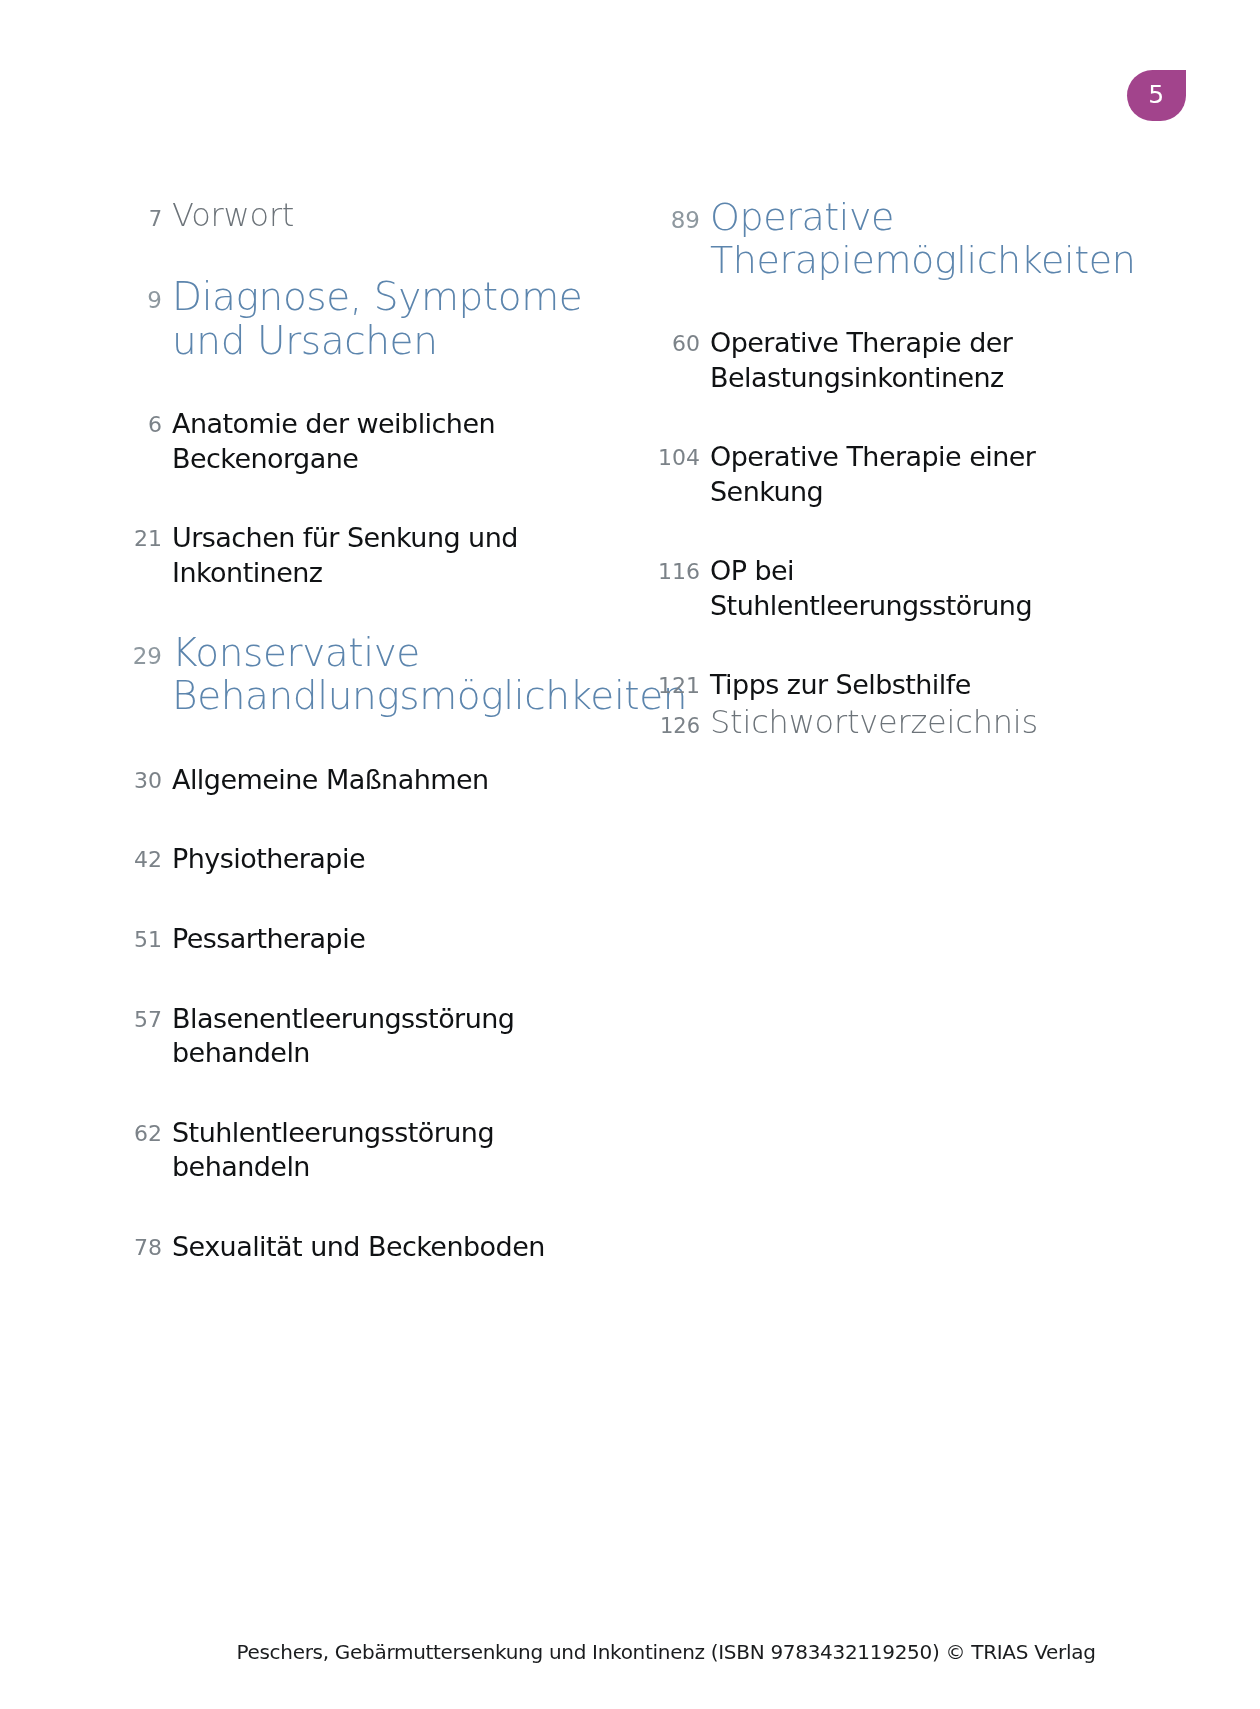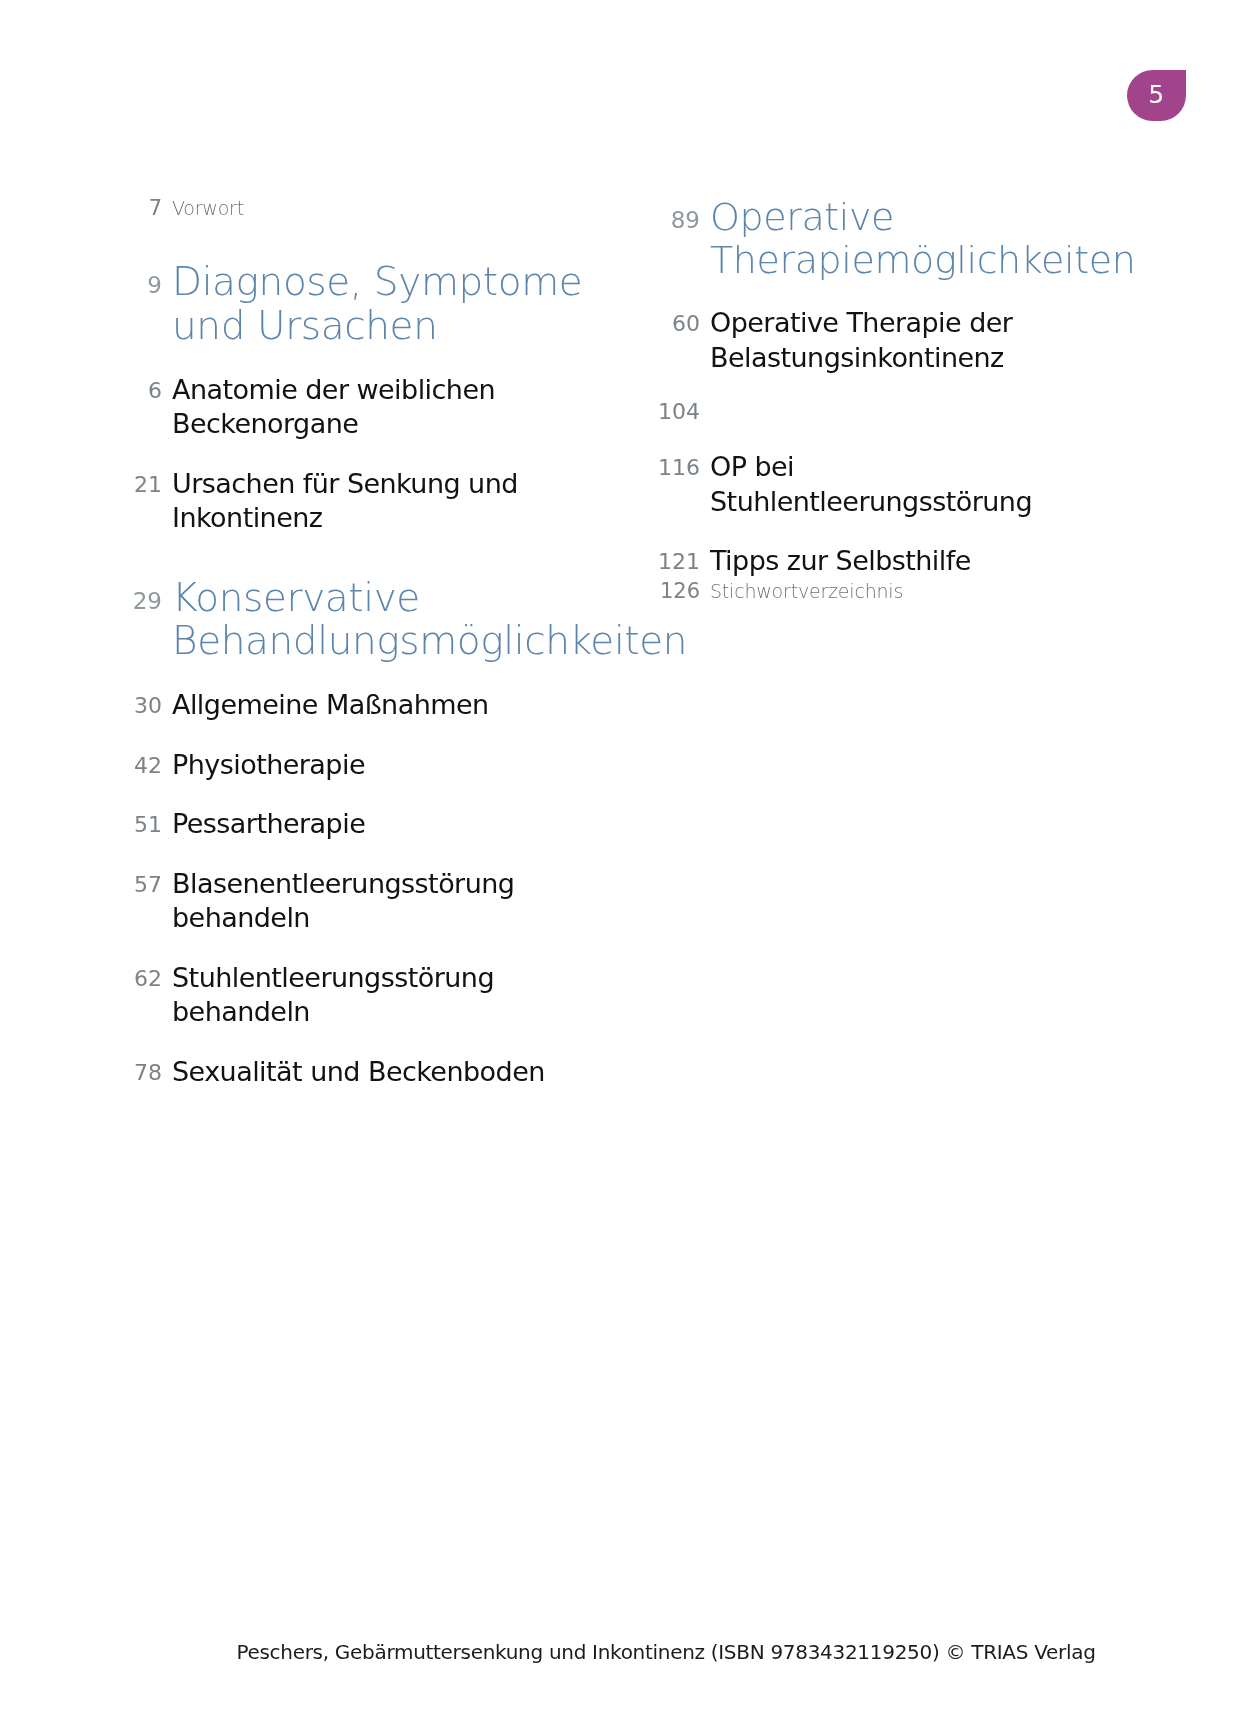--- a/index.html
+++ b/index.html
@@ -68,21 +68,21 @@
   }
 
   
   .col-left  .entry .num { width: 34px; margin-right: 10px; }
   .col-right .entry .num { width: 62px; margin-right: 10px; }
 
   
   .entry.muted .num { font-size: 21px; }
   .entry.muted .txt {
     color: #6c7379;
-    font-size: 19px;
+    font-size: 32px;
     font-family: "DejaVu Sans", sans-serif;
     font-weight: 300;
     line-height: 1.22;
     letter-spacing: -0.2px;
   }
 
   
   .entry.section { margin-top: 40px; }
   .entry.section .num {
     font-size: 23px;
@@ -108,20 +108,21 @@
     position: relative;
     top: -1px;
   }
   .entry.item .txt {
     color: #101214;
     font-size: 27px;
     font-weight: 400;
     line-height: 1.28;
     letter-spacing: -0.55px;
     font-family: "DejaVu Sans", sans-serif;
+    margin-top: 20px;
   }
 
   .entry.first { margin-top: 0; }
 
   
   .footer {
     position: absolute;
     left: 0;
     top: 1640px;
     width: 1260px;
@@ -192,20 +193,21 @@
       <div class="entry section first">
         <div class="num">89</div>
         <div class="txt">Operative Therapiemöglichkeiten</div>
       </div>
       <div class="entry item">
         <div class="num">60</div>
         <div class="txt">Operative Therapie der Belastungsinkontinenz</div>
       </div>
       <div class="entry item">
         <div class="num">104</div>
+        <div class="txt">Operative Therapie einer Senkung</div>
       </div>
       <div class="entry item">
         <div class="num">116</div>
         <div class="txt">OP bei Stuhlentleerungsstörung</div>
       </div>
       <div class="entry item">
         <div class="num">121</div>
         <div class="txt">Tipps zur Selbsthilfe</div>
       </div>
       <div class="entry muted">

